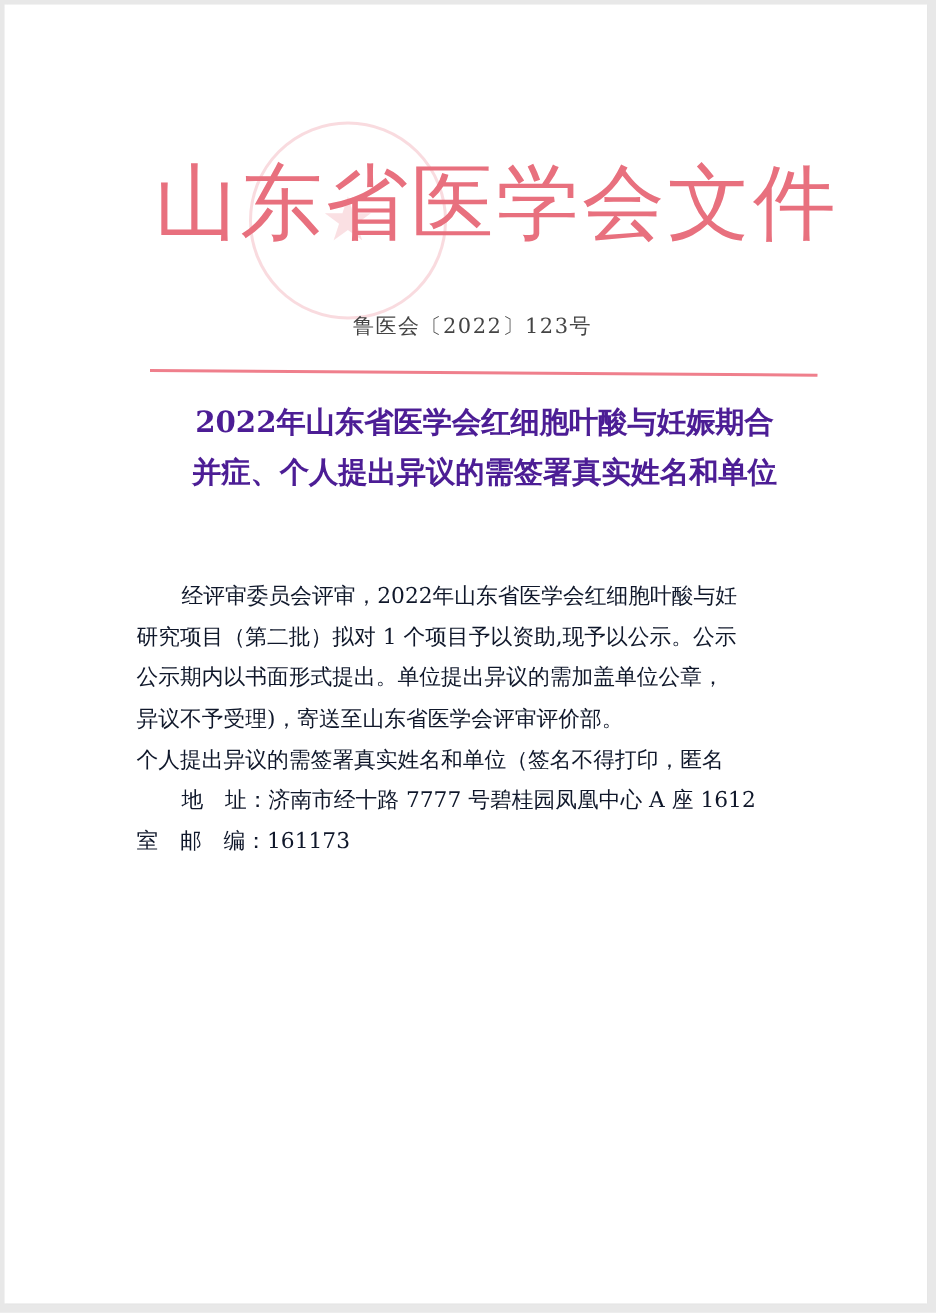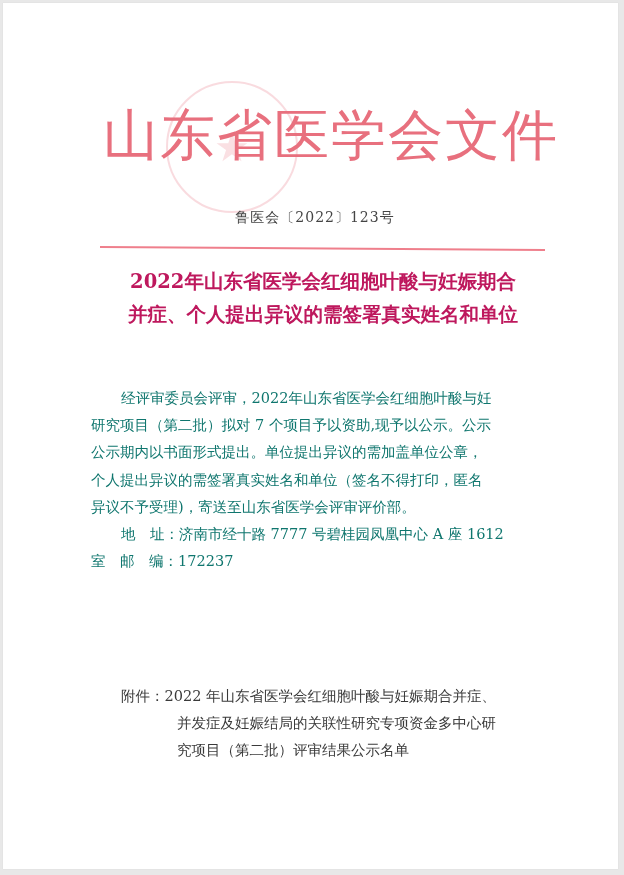--- a/index.html
+++ b/index.html
@@ -75,32 +75,32 @@
     }
     .title {
       position: absolute;
       left: 70px;
       top: 262px;
       width: 500px;
       text-align: center;
       font-family: "DejaVu Serif", "Liberation Serif", serif;
       font-size: 19.5px;
       font-weight: bold;
-      color: #be185d;
+      color: #4c1d95;
       line-height: 33px;
     }
     .title div { white-space: nowrap; }
     .body {
       position: absolute;
       left: 88px;
       top: 382px;
       width: 460px;
       font-family: "DejaVu Serif", "Liberation Serif", serif;
       font-size: 14.5px;
-      color: #0f766e;
+      color: #0f172a;
       line-height: 27.2px;
     }
     .line { white-space: nowrap; height: 27.2px; }
     .indent { padding-left: 30px; }
     .attach {
       position: absolute;
       left: 88px;
       top: 680px;
       width: 470px;
       font-family: "DejaVu Serif", "Liberation Serif", serif;
@@ -127,27 +127,22 @@
 
   <div class="red-rule"></div>
 
   <div class="title">
     <div>2022年山东省医学会红细胞叶酸与妊娠期合</div>
     <div>并症、个人提出异议的需签署真实姓名和单位</div>
   </div>
 
   <div class="body">
     <div class="line indent">经评审委员会评审，2022年山东省医学会红细胞叶酸与妊</div>
-    <div class="line">研究项目（第二批）拟对 7 个项目予以资助,现予以公示。公示</div>
+    <div class="line">研究项目（第二批）拟对 1 个项目予以资助,现予以公示。公示</div>
     <div class="line">公示期内以书面形式提出。单位提出异议的需加盖单位公章，</div>
+    <div class="line">异议不予受理)，寄送至山东省医学会评审评价部。</div>
     <div class="line">个人提出异议的需签署真实姓名和单位（签名不得打印，匿名</div>
-    <div class="line">异议不予受理)，寄送至山东省医学会评审评价部。</div>
     <div class="line indent">地　址：济南市经十路 7777 号碧桂园凤凰中心 A 座 1612</div>
-    <div class="line">室　邮　编：172237</div>
+    <div class="line">室　邮　编：161173</div>
   </div>
 
-  <div class="attach">
-    <div class="line first">附件：2022 年山东省医学会红细胞叶酸与妊娠期合并症、</div>
-    <div class="line cont">并发症及妊娠结局的关联性研究专项资金多中心研</div>
-    <div class="line cont">究项目（第二批）评审结果公示名单</div>
-  </div>
 
 </div>
 
 </body></html>

